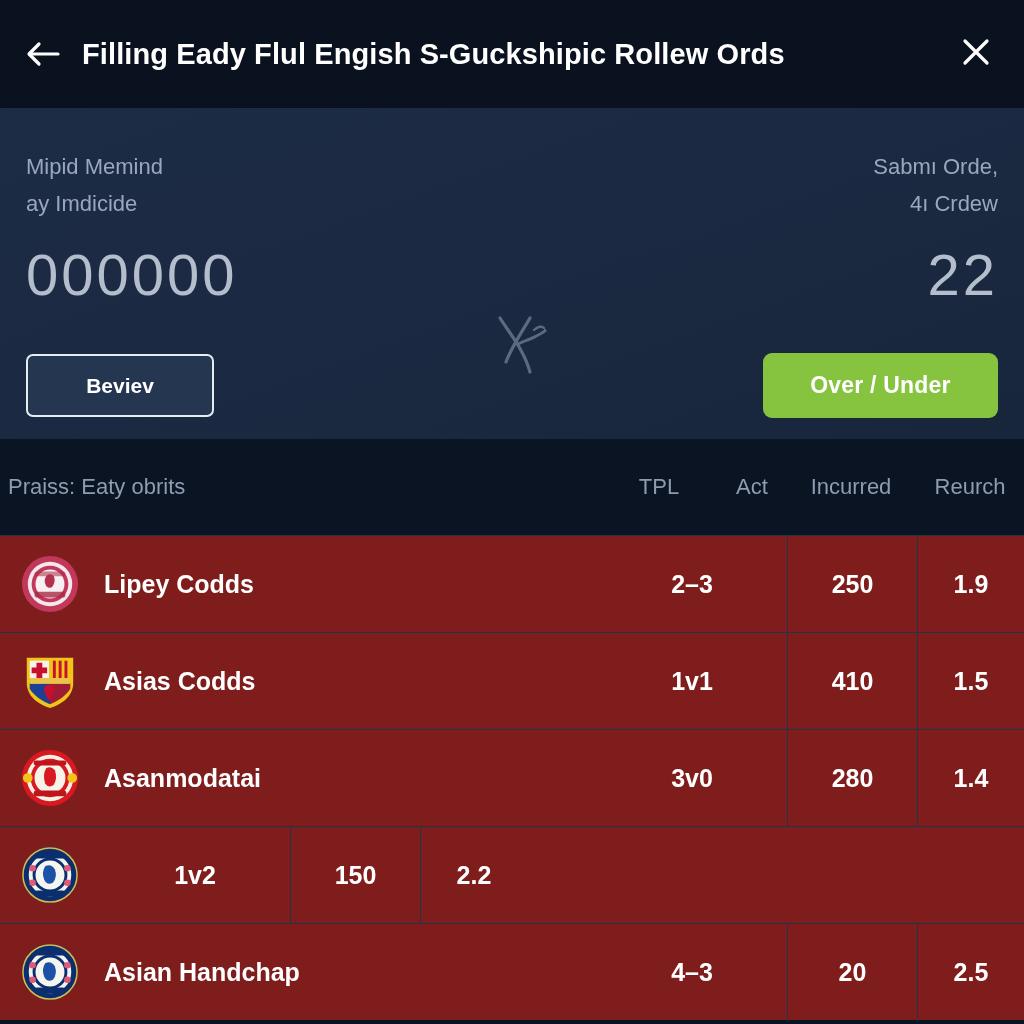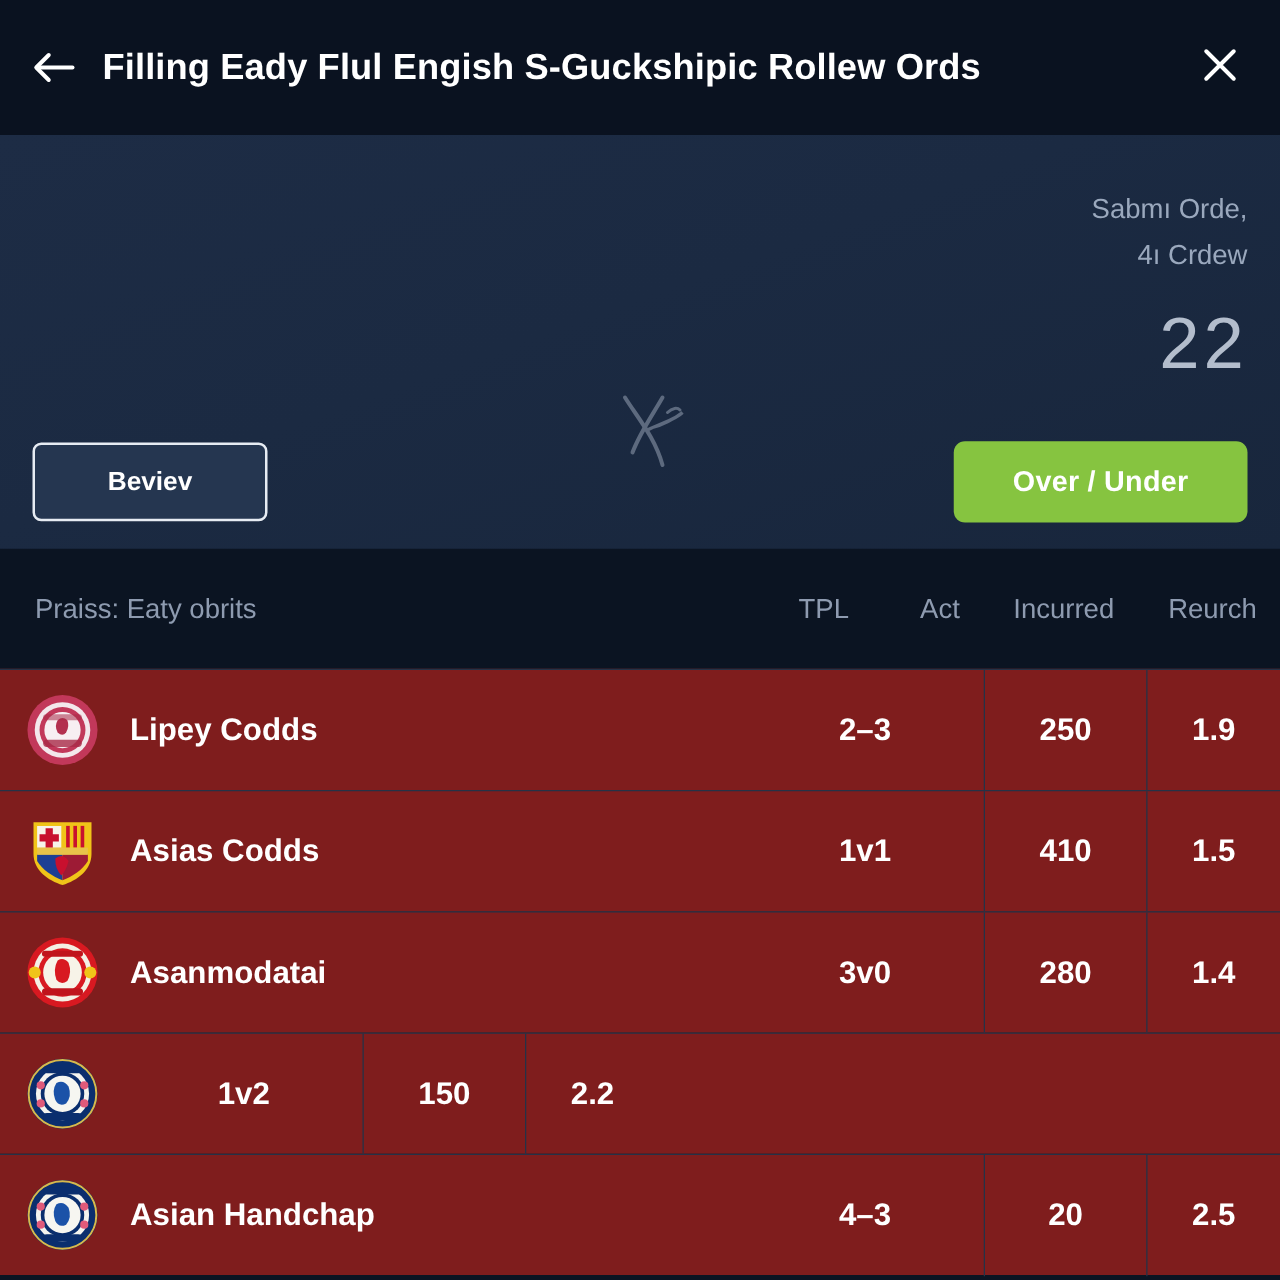--- a/index.html
+++ b/index.html
@@ -129,21 +129,21 @@
   }
   .thead {
     height:96px;
     background:#0b1422;
     display:flex;
     align-items:center;
     flex:0 0 96px;
     color:#8e9bb0;
     font-size:22px;
   }
-  .th-name   { width:600px; padding-left:28px; text-align:left; }
+  .th-name   { width:600px; padding-left:8px; text-align:left; }
   .th-tpl    { width:118px; text-align:center; }
   .th-act    { width:68px;  text-align:center; }
   .th-inc    { width:130px; text-align:center; }
   .th-reu    { width:108px; text-align:center; }
 
   .row {
     height:97px;
     flex:0 0 97px;
     display:flex;
     align-items:center;
@@ -214,20 +214,25 @@
 
     <div class="watermark">
       <svg width="80" height="80" viewBox="0 0 80 80" fill="none">
         <path d="M22 18 C32 34, 46 50, 52 72" stroke="#b9c4d4" stroke-width="3.2" stroke-linecap="round" fill="none"></path>
         <path d="M52 18 C44 32, 34 46, 28 62" stroke="#b9c4d4" stroke-width="3.2" stroke-linecap="round" fill="none"></path>
         <path d="M40 44 C52 38, 62 36, 68 30 C60 36, 52 40, 44 42" stroke="#b9c4d4" stroke-width="2.6" stroke-linecap="round" fill="none"></path>
         <path d="M56 30 C60 26, 64 26, 66 28" stroke="#b9c4d4" stroke-width="2.4" stroke-linecap="round" fill="none"></path>
       </svg>
     </div>
 
+    <div class="sum-col sum-left">
+      <div class="sum-label">Mipid Memind</div>
+      <div class="sum-label">ay Imdicide</div>
+      <div class="sum-value">000000</div>
+    </div>
 
     <div class="sum-col sum-right">
       <div class="sum-label">Sabmı Orde,</div>
       <div class="sum-label">4ı Crdew</div>
       <div class="sum-value">22</div>
     </div>
 
     <div class="btn-row">
       <div class="btn-outline">Beviev</div>
       <div class="btn-green">Over / Under</div>

